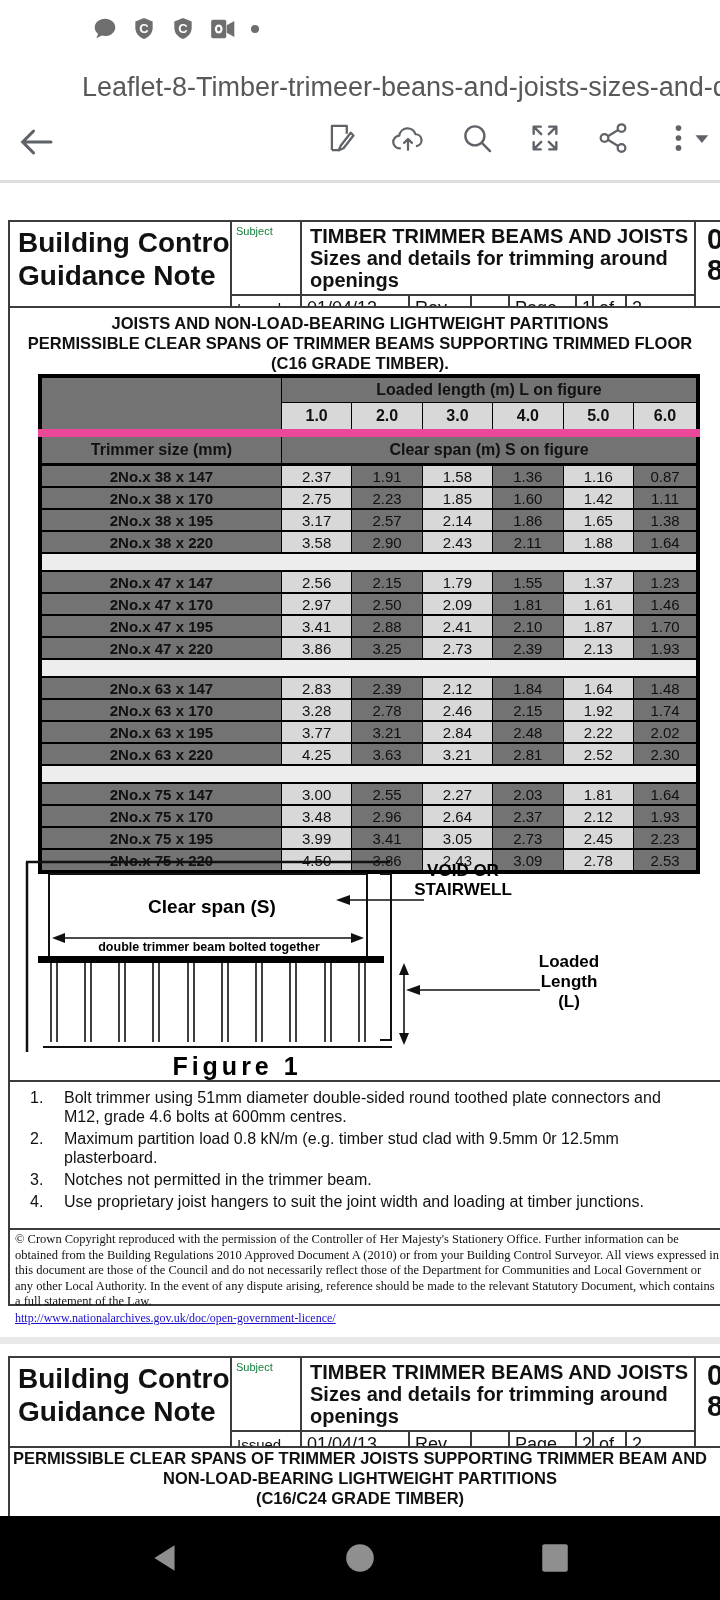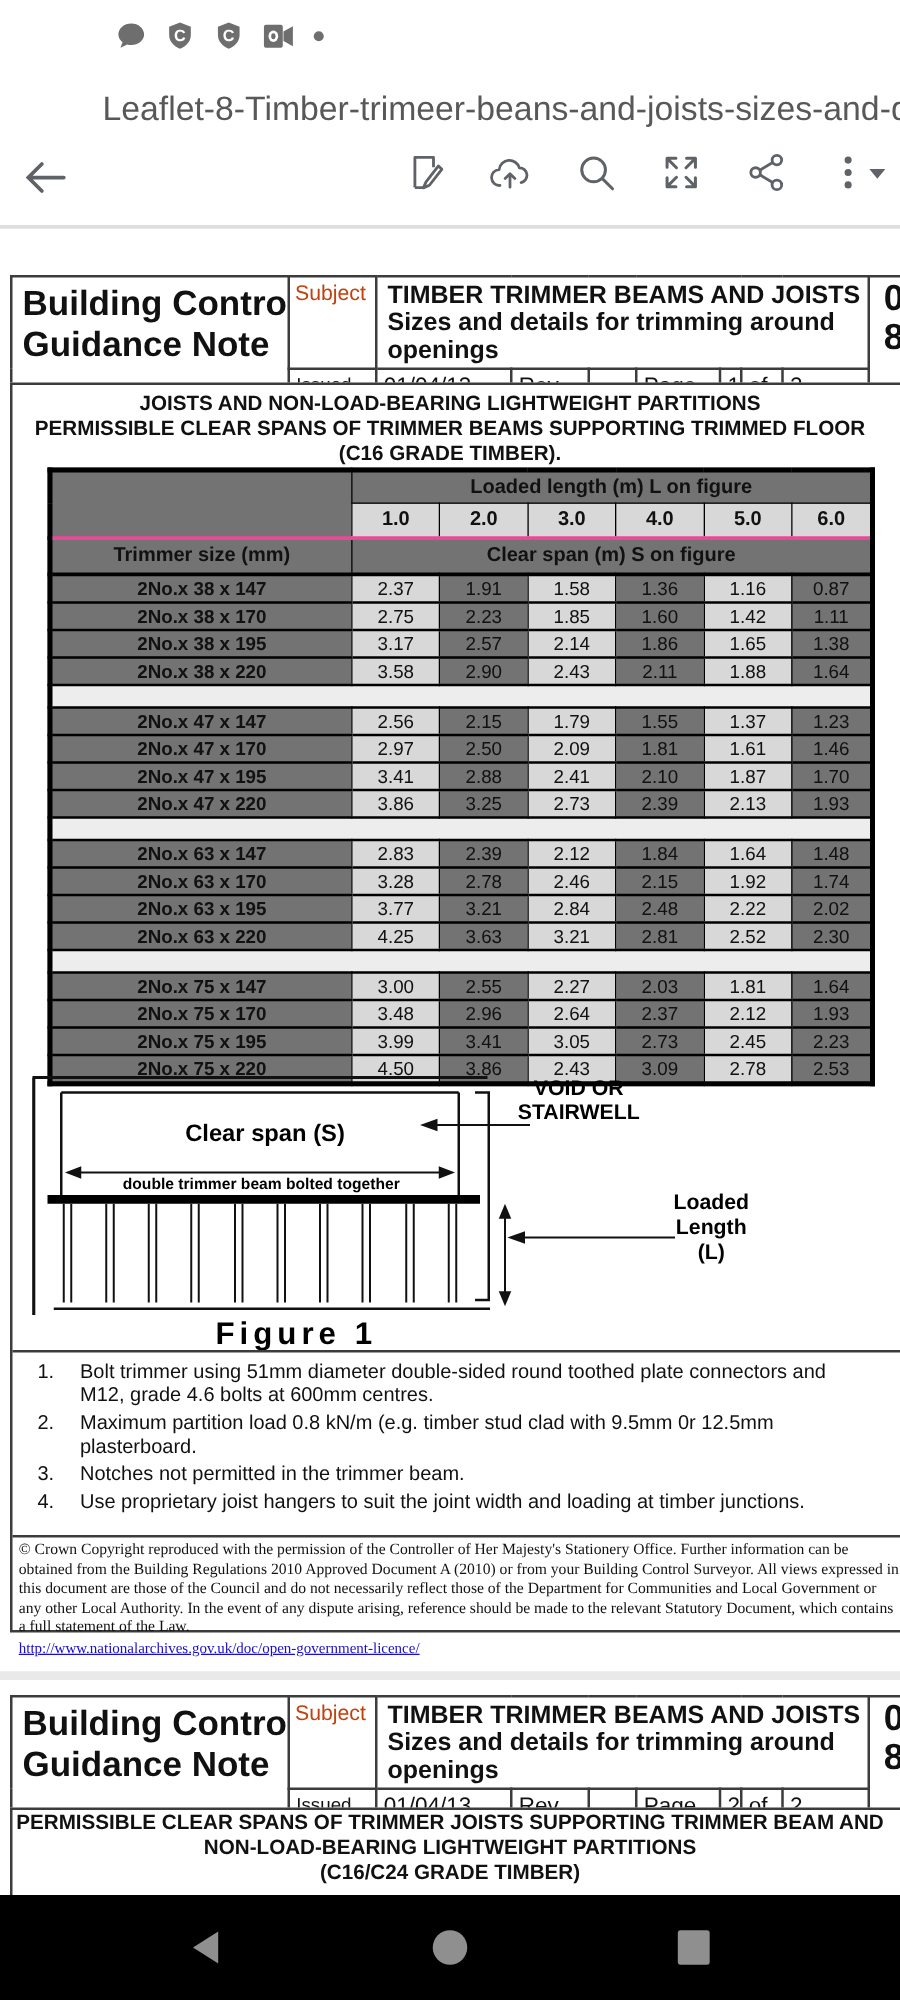--- a/index.html
+++ b/index.html
@@ -19,40 +19,40 @@
              white-space:nowrap;overflow:hidden;}
   .toolbar-back{position:absolute;left:16px;top:122px;width:40px;height:40px;}
   .toolbar-icons{position:absolute;right:10px;top:121px;display:flex;gap:34px;align-items:center;}
   .tb-ico{display:block;}
   .toolbar-divider{position:absolute;top:180px;left:0;width:720px;height:3px;background:#dedede;}
 
   
   .hdr-table{position:absolute;left:8px;border-collapse:collapse;table-layout:fixed;width:726px;background:#fff;}
   .hdr-table td{border:2px solid #3c3c3c;padding:0 4px;vertical-align:top;overflow:hidden;}
   .hdr-brand{font-size:28px;font-weight:bold;line-height:33px;padding:4px 2px 2px 8px !important;white-space:nowrap;}
-  .hdr-sublab{font-size:17px;color:#c2410c;padding-top:3px !important;}
+  .hdr-sublab{font-size:11px;color:#15803d;padding-top:3px !important;}
   .hdr-subject{font-size:20px;font-weight:bold;line-height:22px;padding:3px 8px !important;}
   .hdr-subject span{display:block;white-space:nowrap;}
   .hdr-ref{font-size:29px;font-weight:bold;text-align:center;line-height:31px;padding:2px 2px !important;}
   .hdr-issued td{font-size:18px;height:25px;vertical-align:middle;padding:0 5px;white-space:nowrap;}
 
   
   .content-frame{position:absolute;left:8px;top:306px;width:718px;height:996px;border:2px solid #3c3c3c;background:#fff;}
   .main-heading{position:absolute;top:5px;left:0;width:700px;text-align:center;font-weight:bold;
                 font-size:16.5px;line-height:20px;}
   .main-heading span{display:block;}
 
   
   .span-table{position:absolute;left:28px;top:66px;border-collapse:collapse;border:4px solid #000;
               table-layout:fixed;width:662px;background:#737373;}
   .span-table td{border:1px solid #000;text-align:center;vertical-align:middle;padding:0;}
   .sp-blank{border-bottom:2px solid #000 !important;}
   .sp-llh td{height:24px;font-weight:bold;font-size:16px;}
   .sp-nums td{height:26px;font-weight:bold;font-size:16px;background:#d8d8d8;}
-  .sp-row3{border-top:3px solid #ec4899;border-bottom:3px solid #000;}
+  .sp-row3{border-top:8px solid #ec4899;border-bottom:3px solid #000;}
   .sp-row3 td{height:26px;font-weight:bold;font-size:16px;}
   .data-row td{height:20px;font-size:15px;border-top:2px solid #000;}
   .data-row .rowlabel{font-weight:bold;}
   .data-row .c0,.data-row .c2,.data-row .c4{background:#d8d8d8;}
   .spacer-row td{height:16px;background:#ededed;border-top:2px solid #000;border-bottom:2px solid #000;}
 
   
   .figure-svg{position:absolute;left:2px;top:537px;}
   .figure-svg text{font-family:"Liberation Sans",sans-serif;fill:#000;}
 

